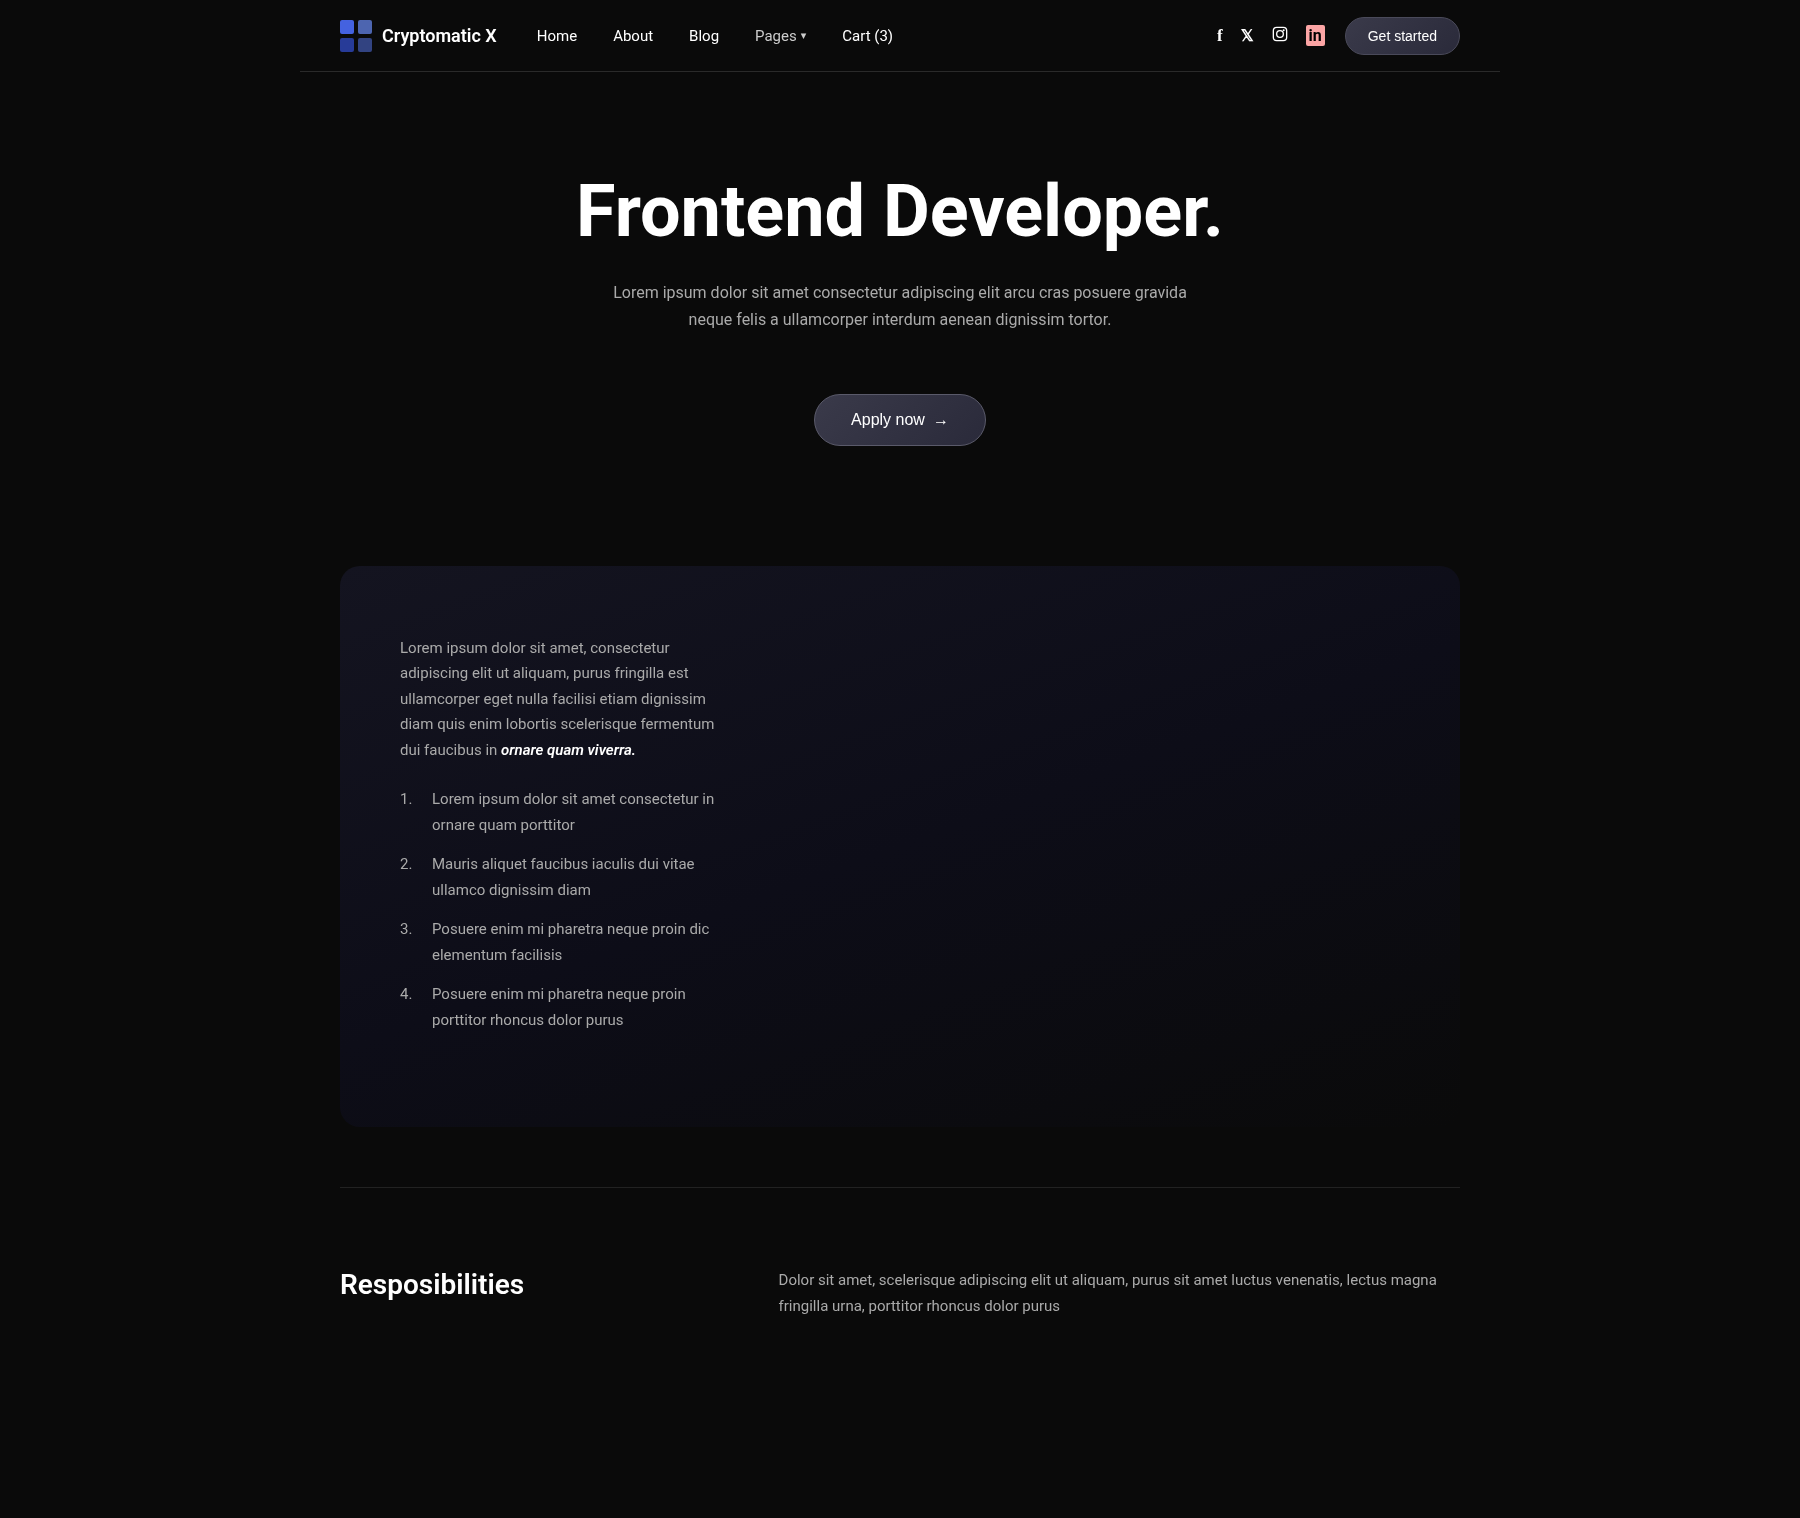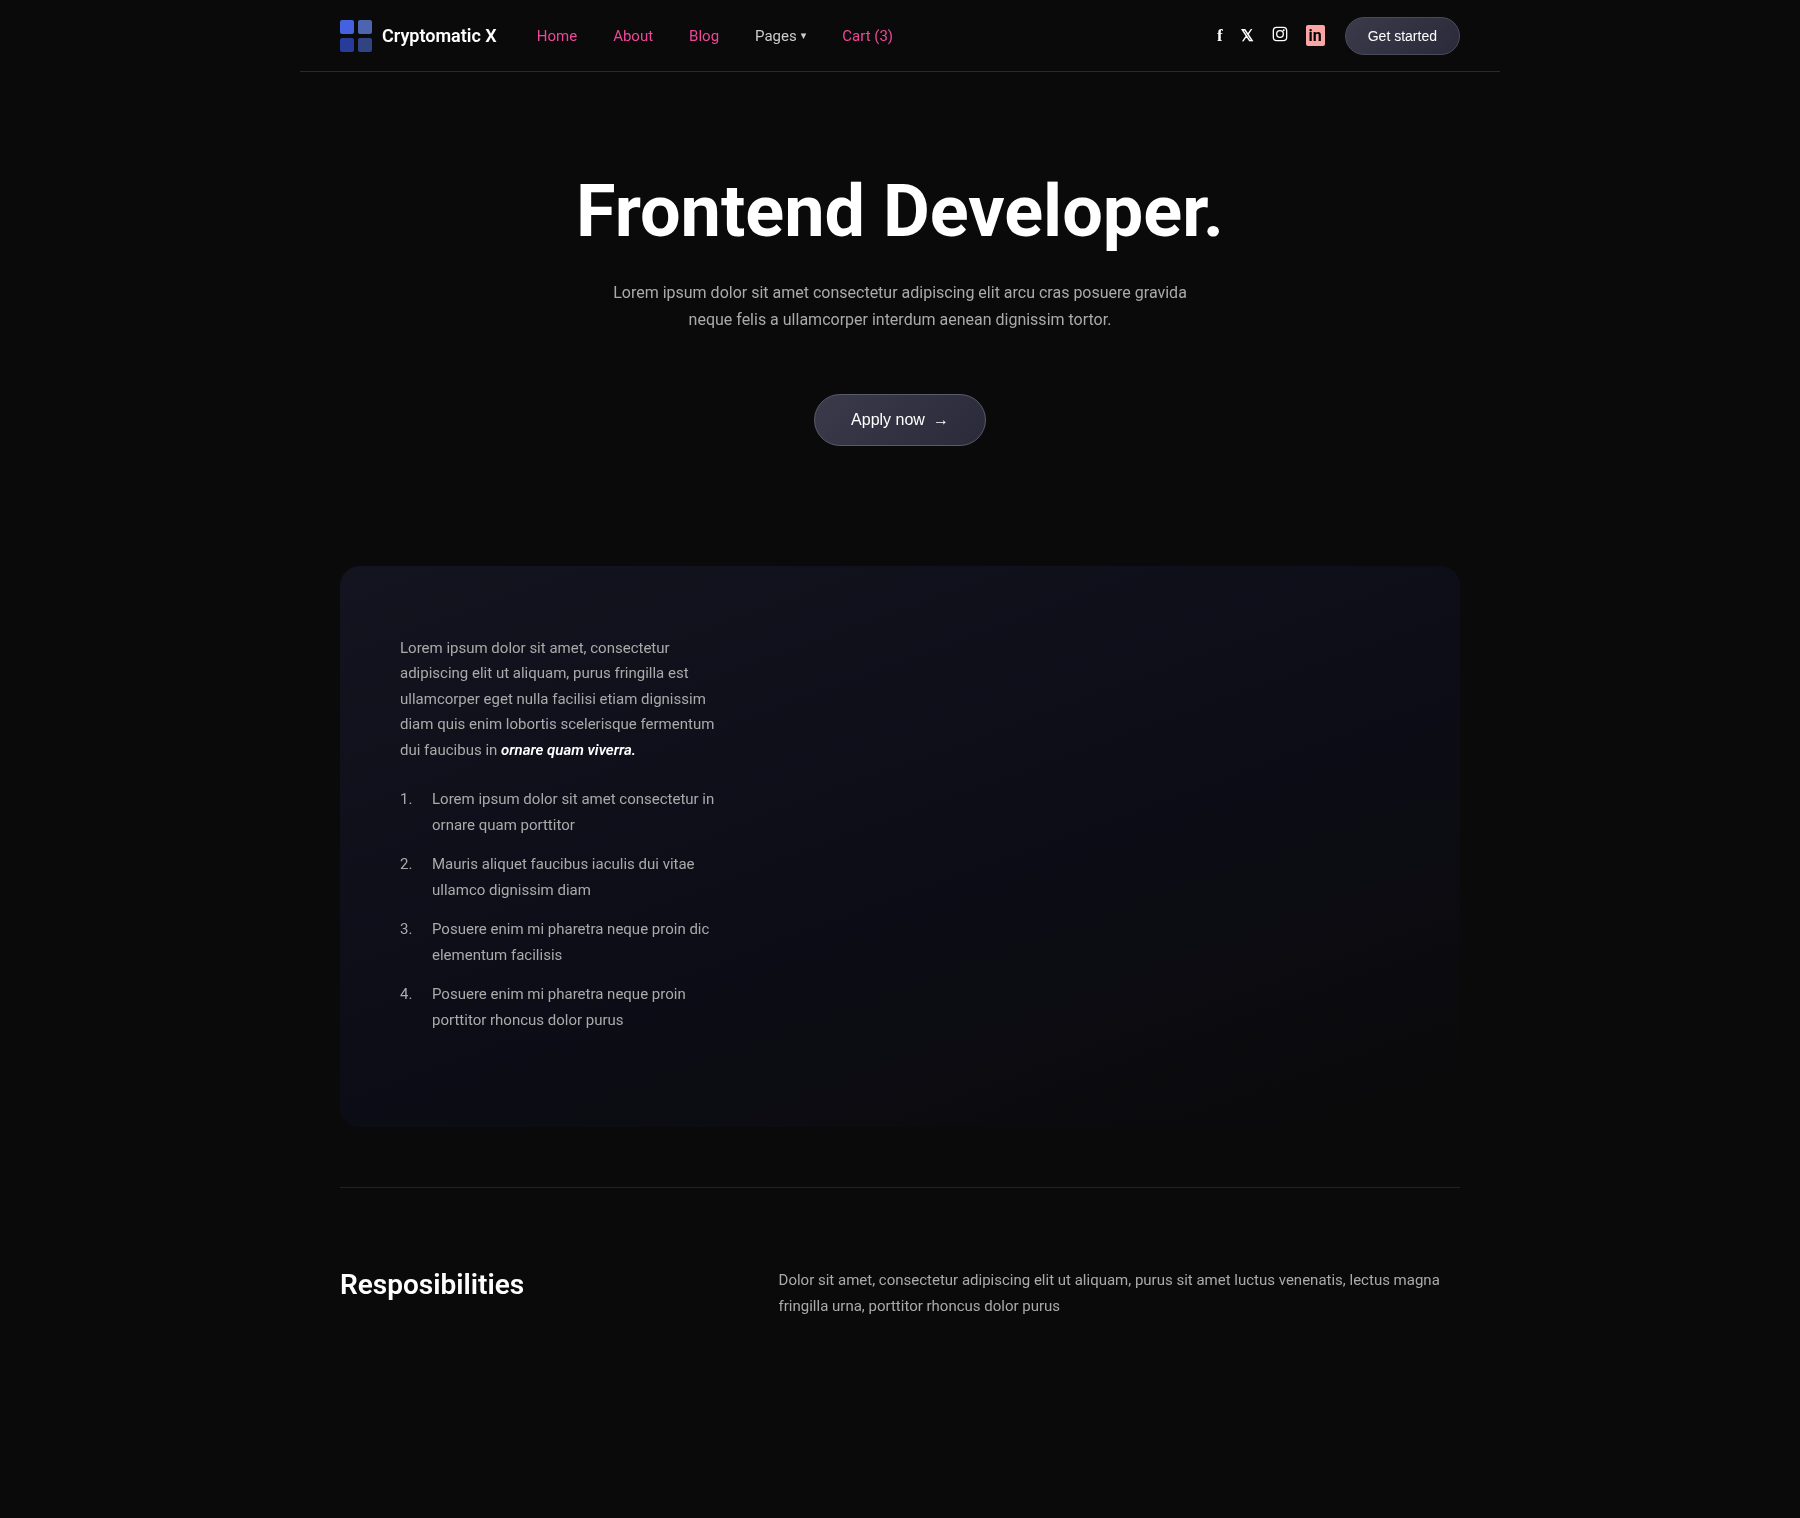--- a/index.html
+++ b/index.html
@@ -48,21 +48,21 @@
     }
 
     .nav-links {
       display: flex;
       align-items: center;
       gap: 36px;
       list-style: none;
     }
 
     .nav-links li a {
-      color: #ec4899;
+      color: #ffffff;
       text-decoration: none;
       font-size: 15px;
       text-align: right;
     }
 
     .pages-link {
       display: flex;
       align-items: center;
       gap: 4px;
       color: #cccccc;
@@ -314,16 +314,16 @@
 </div>
 
 <hr class="section-divider">
 
 <section class="responsibilities-section">
   <div class="responsibilities-grid">
     <div>
       <h2 class="section-heading">Resposibilities</h2>
     </div>
     <div class="resp-content">
-      <p>Dolor sit amet, consectetur adipiscing elit ut aliquam, purus sit amet luctus venenatis, lectus magna fringilla urna, porttitor rhoncus dolor purus</p>
+      <p>Dolor sit amet, scelerisque adipiscing elit ut aliquam, purus sit amet luctus venenatis, lectus magna fringilla urna, porttitor rhoncus dolor purus</p>
     </div>
   </div>
 </section>
 
 </body></html>

